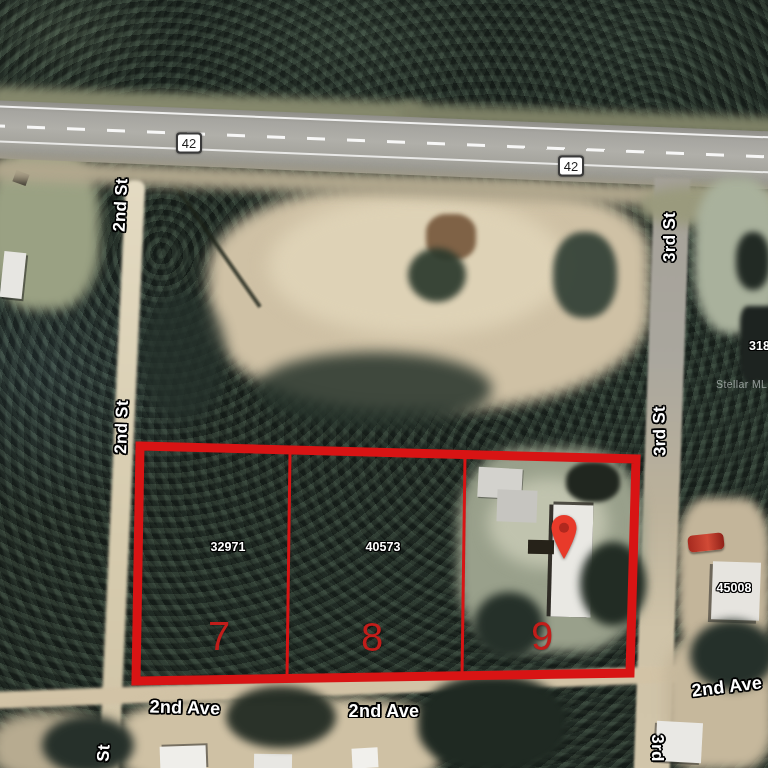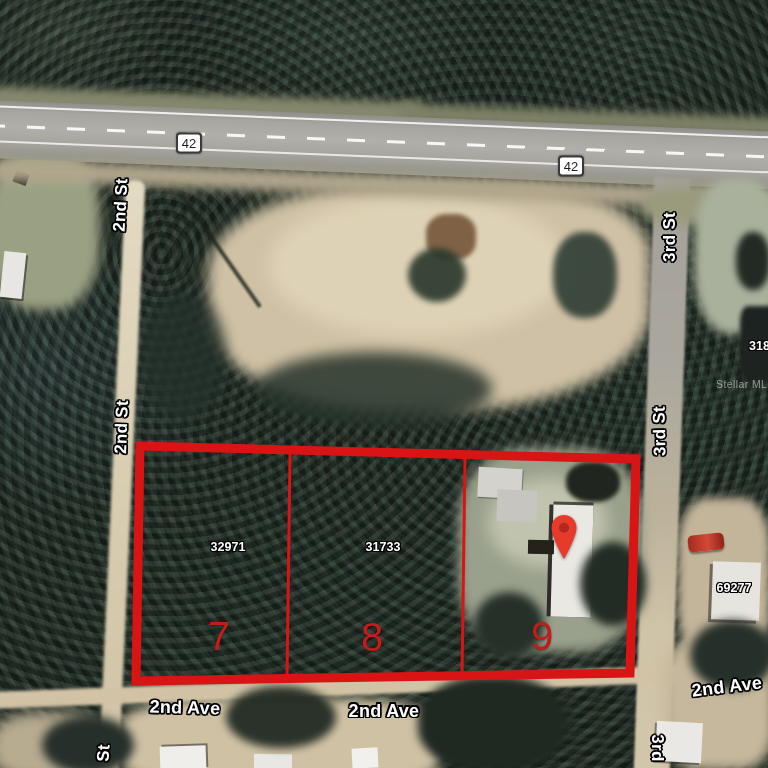--- a/index.html
+++ b/index.html
@@ -231,22 +231,22 @@
   <div class="lbl vert" id="lbl-2nd-st-lower">2nd St</div>
   <div class="lbl vert" id="lbl-3rd-st-upper">3rd St</div>
   <div class="lbl vert" id="lbl-3rd-st-lower">3rd St</div>
   <div class="lbl" id="lbl-2nd-ave-left">2nd Ave</div>
   <div class="lbl" id="lbl-2nd-ave-center">2nd Ave</div>
   <div class="lbl" id="lbl-2nd-ave-right">2nd Ave</div>
   <div class="lbl vert" id="lbl-3rd-bottom">3rd</div>
   <div class="lbl vert" id="lbl-st-bottom">St</div>
 
   <div class="apn" id="apn-45024">32971</div>
-  <div class="apn" id="apn-31733">31733</div>
-  <div class="apn" id="apn-45008">69277</div>
+  <div class="apn" id="apn-31733">40573</div>
+  <div class="apn" id="apn-45008">45008</div>
   <div class="apn edge" id="apn-318">318</div>
 
   <div class="lotnum" id="lot-7">7</div>
   <div class="lotnum" id="lot-8">8</div>
   <div class="lotnum" id="lot-9">9</div>
 
   <div id="watermark">Stellar MLS</div>
 </div>
 
 </body></html>

